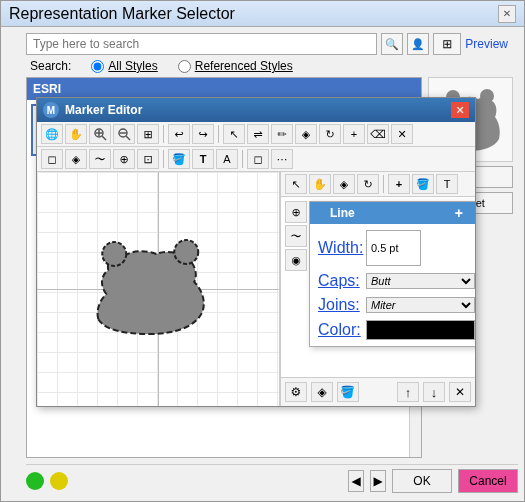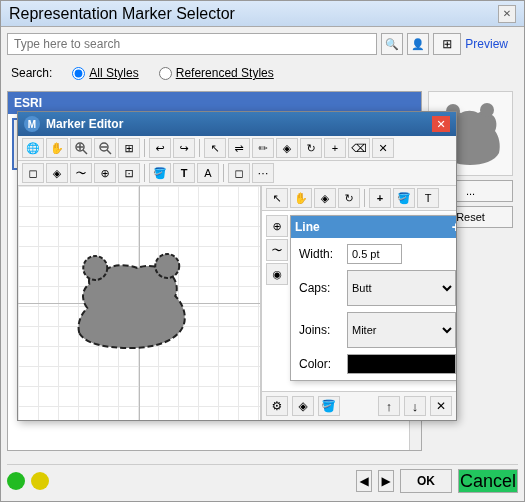--- a/index.html
+++ b/index.html
@@ -37,21 +37,22 @@
       justify-content: center;
       cursor: pointer;
       font-size: 10px;
       color: #555;
     }
     .outer-content {
       display: flex;
       flex-direction: column;
       flex: 1;
       padding: 6px;
-      gap: 11px;
+      gap: 4px;
+      margin-left: 19px;
     }
     
     .search-row {
       display: flex;
       align-items: center;
       gap: 4px;
     }
     .search-input {
       flex: 1;
       height: 22px;
@@ -183,35 +184,34 @@
       margin-top: 2px;
     }
     .colored-circle {
       width: 18px;
       height: 18px;
       border-radius: 50%;
       cursor: pointer;
     }
     .spacer { flex: 1; }
     .bottom-ok {
-      width: 52px;
+      width: 60px;
       height: 24px;
       background: #f0f0f0;
       border: 1px solid #aaa;
       cursor: pointer;
       font-size: 12px;
-      font-weight: bold;
     }
     .bottom-cancel {
       width: 60px;
       height: 24px;
-      background: #22c55e;
-      border: 1px solid #aaa;
-      cursor: pointer;
-      font-size: 18px;
+      background: #ec4899;
+      border: 1px solid #aaa;
+      cursor: pointer;
+      font-size: 12px;
     }
 
     
     .marker-editor-overlay {
       position: absolute;
       top: 20px;
       left: 10px;
       width: 440px;
       height: 310px;
       background: white;
@@ -366,21 +366,21 @@
       right: 4px;
       width: 175px;
       background: white;
       border: 1px solid #aaa;
       box-shadow: 2px 2px 6px rgba(0,0,0,0.2);
       z-index: 5;
     }
     .line-props-header {
       background: #4a90d0;
       color: white;
-      padding: 3px 4px;
+      padding: 3px 20px;
       font-weight: bold;
       font-size: 12px;
       display: flex;
       align-items: center;
       justify-content: space-between;
     }
     .line-props-plus {
       font-size: 14px;
       cursor: pointer;
     }
@@ -390,35 +390,37 @@
       flex-direction: column;
       gap: 6px;
     }
     .line-prop-row {
       display: flex;
       align-items: center;
       gap: 6px;
     }
     .line-prop-label {
       width: 42px;
-      color: #000000;
-      font-size: 12px;
+      color: #1d4ed8;
+      font-size: 16px;
+      text-decoration: underline;
     }
     .line-prop-input {
-      height: 20px;
+      height: 36px;
       border: 1px solid #aaa;
       padding: 1px 4px;
       font-size: 11px;
       width: 55px;
     }
     .line-prop-select {
-      height: 36px;
-      border: 1px solid #aaa;
-      font-size: 11px;
-      flex: 1;
+      height: 16px;
+      border: 1px solid #aaa;
+      font-size: 11px;
+      flex: 1;
+      font-style: italic;
     }
     .line-prop-color {
       height: 20px;
       background: black;
       flex: 1;
       border: 1px solid #aaa;
       cursor: pointer;
     }
     .me-right-bottom {
       border-top: 1px solid #ccc;

